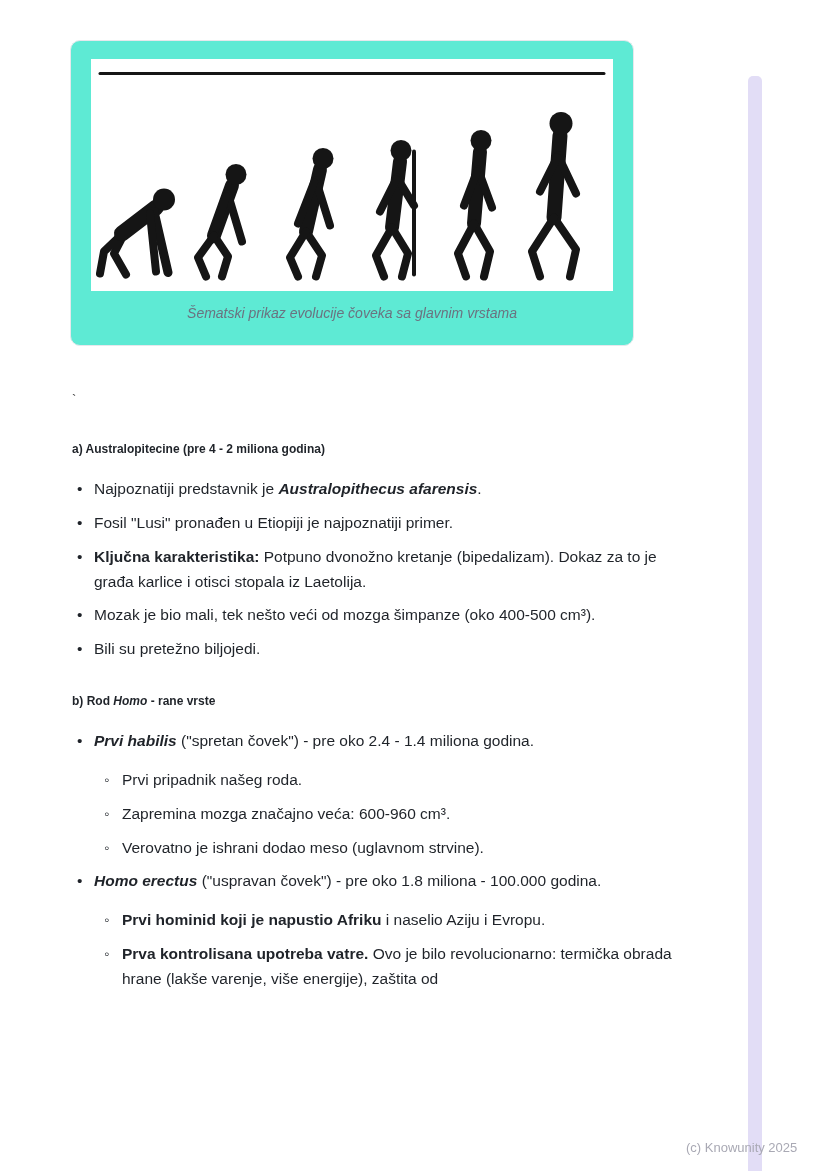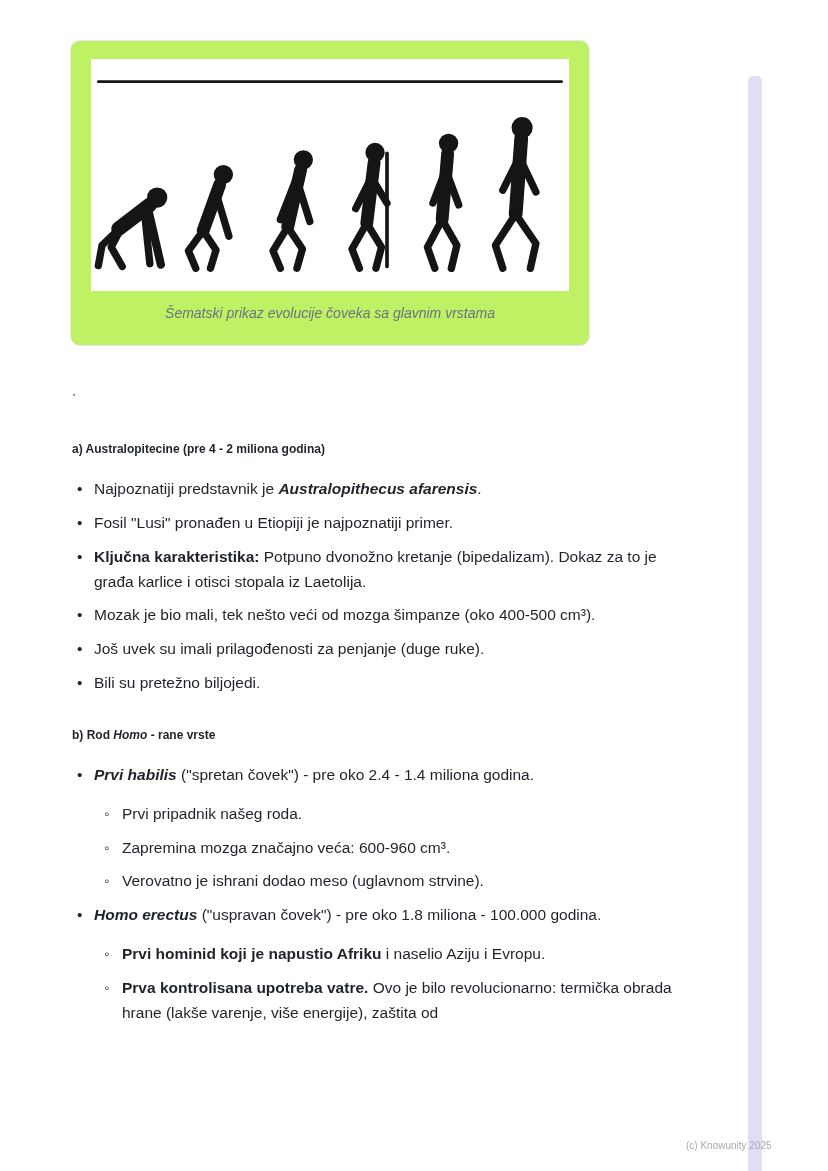--- a/index.html
+++ b/index.html
@@ -10,24 +10,24 @@
     font-family: "Liberation Sans", sans-serif;
     color: #1f2329;
     overflow: hidden;
     position: relative;
   }
   .page { position: relative; width: 828px; height: 1171px; background:#fff; }
 
   
   .figure-card {
     margin: 40px 0 0 70px;
-    width: 520px;
+    width: 564px;
     border: 1px solid #e6e8ec;
     border-radius: 10px;
-    background: #bef264;
+    background: #5eead4;
     padding: 18px 20px 24px 20px;
   }
   .figure-image {
     width: 100%;
     height: 232px;
     background: #ffffff;
     display: flex;
     align-items: center;
     justify-content: center;
   }
@@ -78,21 +78,21 @@
     width: 14px;
     height: 1135px;
     border-radius: 5px 5px 0 0;
     background: #e2ddf6;
   }
 
   .copyright {
     position: absolute;
     left: 686px;
     top: 1100px;
-    font-size: 10px;
+    font-size: 13px;
     color: #a9a9b4;
     white-space: nowrap;
   }
 </style>
 </head>
 <body>
 
 <div class="page">
 
   <figure class="figure-card" style="margin-block:0; margin-inline:0; margin:40px 0 0 70px;">
@@ -173,23 +173,20 @@
       <li>
           <span class="li-text"><span>Fosil "Lusi" pronađen u Etiopiji je najpoznatiji primer.</span></span>
         </li>
       <li>
           <span class="li-text"><span class="b">Ključna karakteristika:</span><span> Potpuno dvonožno kretanje (bipedalizam). Dokaz za to je građa karlice i otisci stopala iz Laetolija.</span></span>
         </li>
       <li>
           <span class="li-text"><span>Mozak je bio mali, tek nešto veći od mozga šimpanze (oko 400-500 cm³).</span></span>
         </li>
       <li>
-          <span class="li-text"><span>Još uvek su imali prilagođenosti za penjanje (duge ruke).</span></span>
-        </li>
-      <li>
           <span class="li-text"><span>Bili su pretežno biljojedi.</span></span>
         </li>
     </ul>
 
     <div class="heading"><span class="b">b) Rod </span><span class="b i">Homo</span><span class="b"> - rane vrste</span></div>
 
     <ul class="blist">
       <li>
         <span class="li-text"><span class="b i">Prvi habilis</span><span> ("spretan čovek") - pre oko 2.4 - 1.4 miliona godina.</span></span>
         <ul class="sublist">

